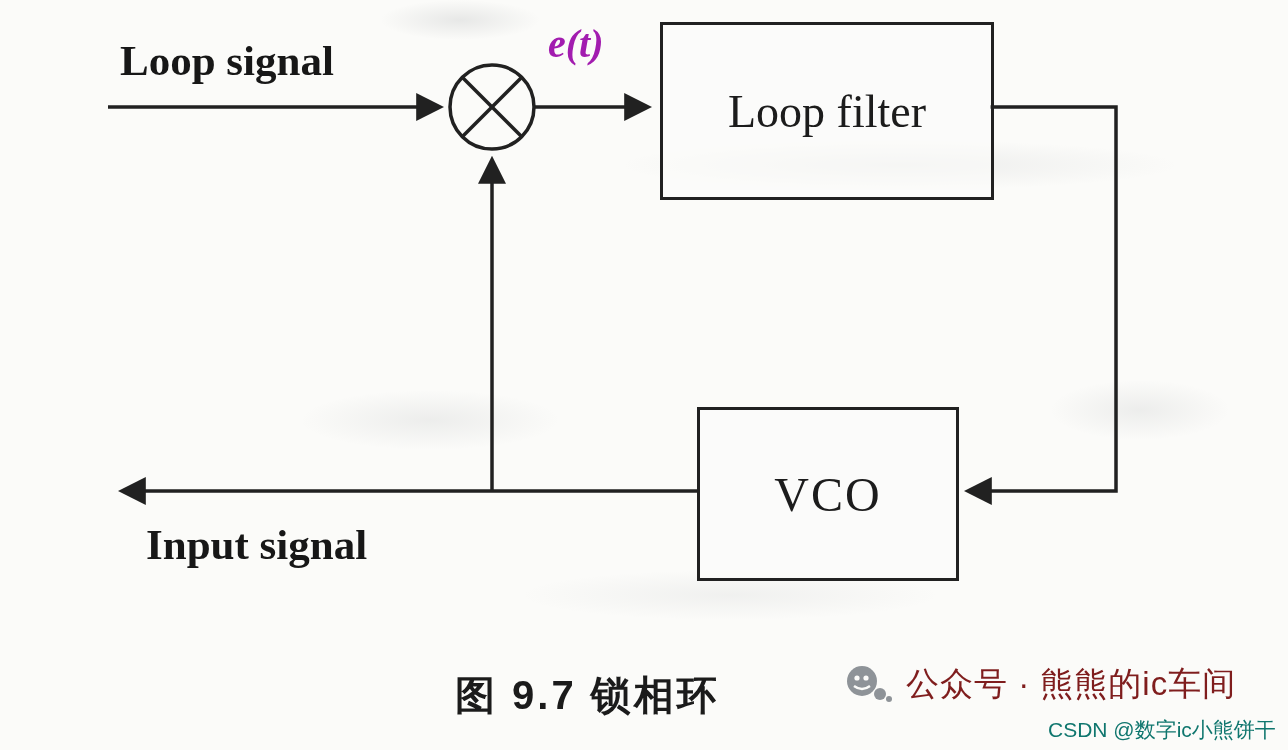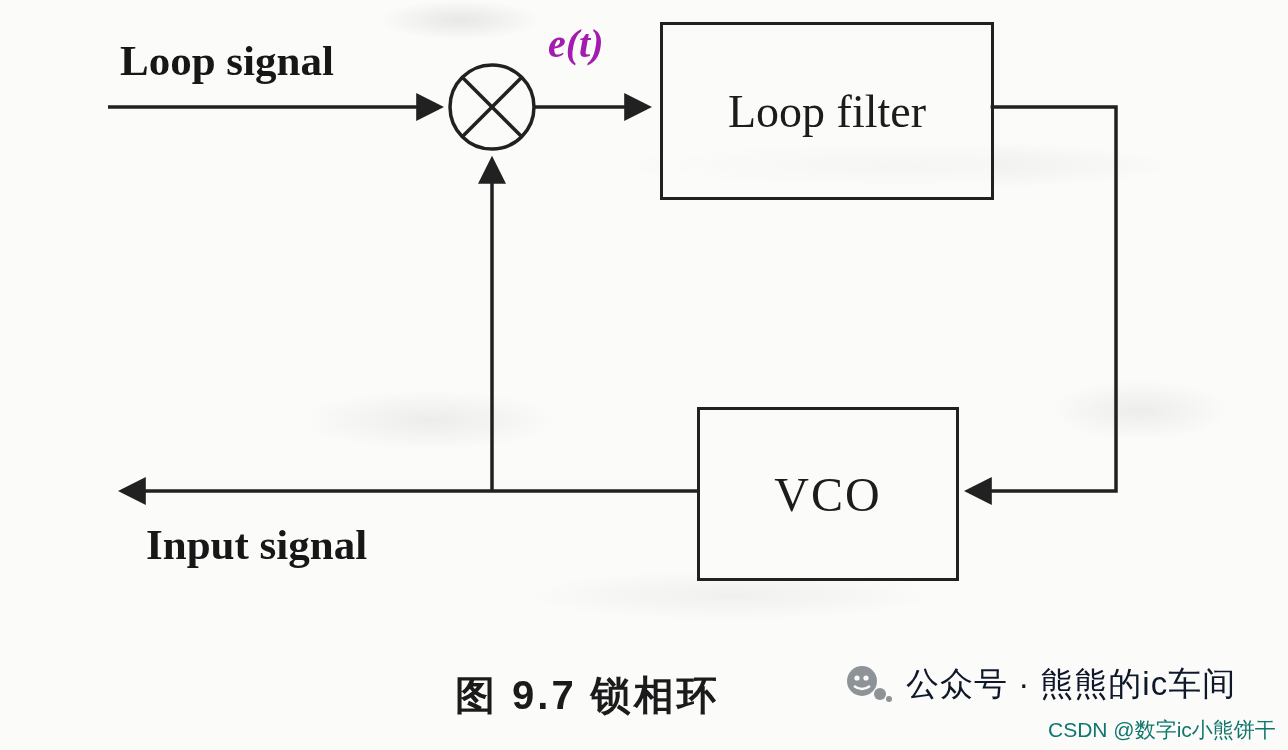--- a/index.html
+++ b/index.html
@@ -73,21 +73,21 @@
     font-family: "Liberation Sans", "DejaVu Sans", sans-serif;
     white-space: nowrap;
     margin-top: 16px;
   }
   .watermark {
     position: absolute;
     left: 842px; top: 662px;
     display: flex;
     align-items: center;
     gap: 12px;
-    color: #0f172a;
+    color: #7f1d1d;
   }
   .watermark-text {
     font-size: 33px;
     font-family: "Liberation Sans", "DejaVu Sans", sans-serif;
     white-space: nowrap;
     letter-spacing: 1px;
   }
   .csdn-credit {
     position: absolute;
     left: 1048px; top: 716px;

